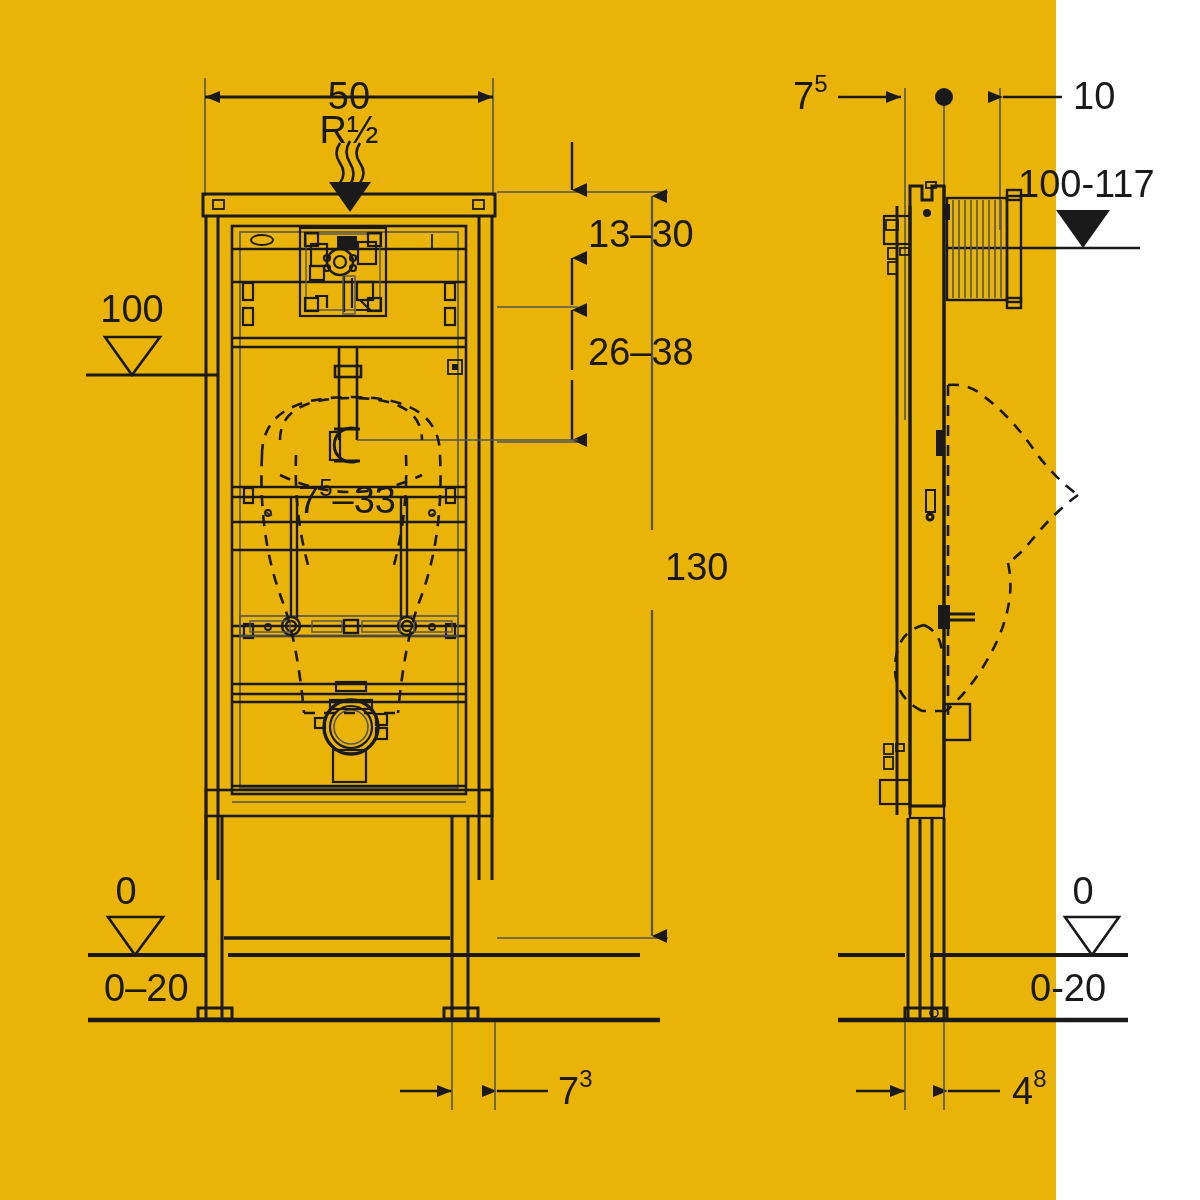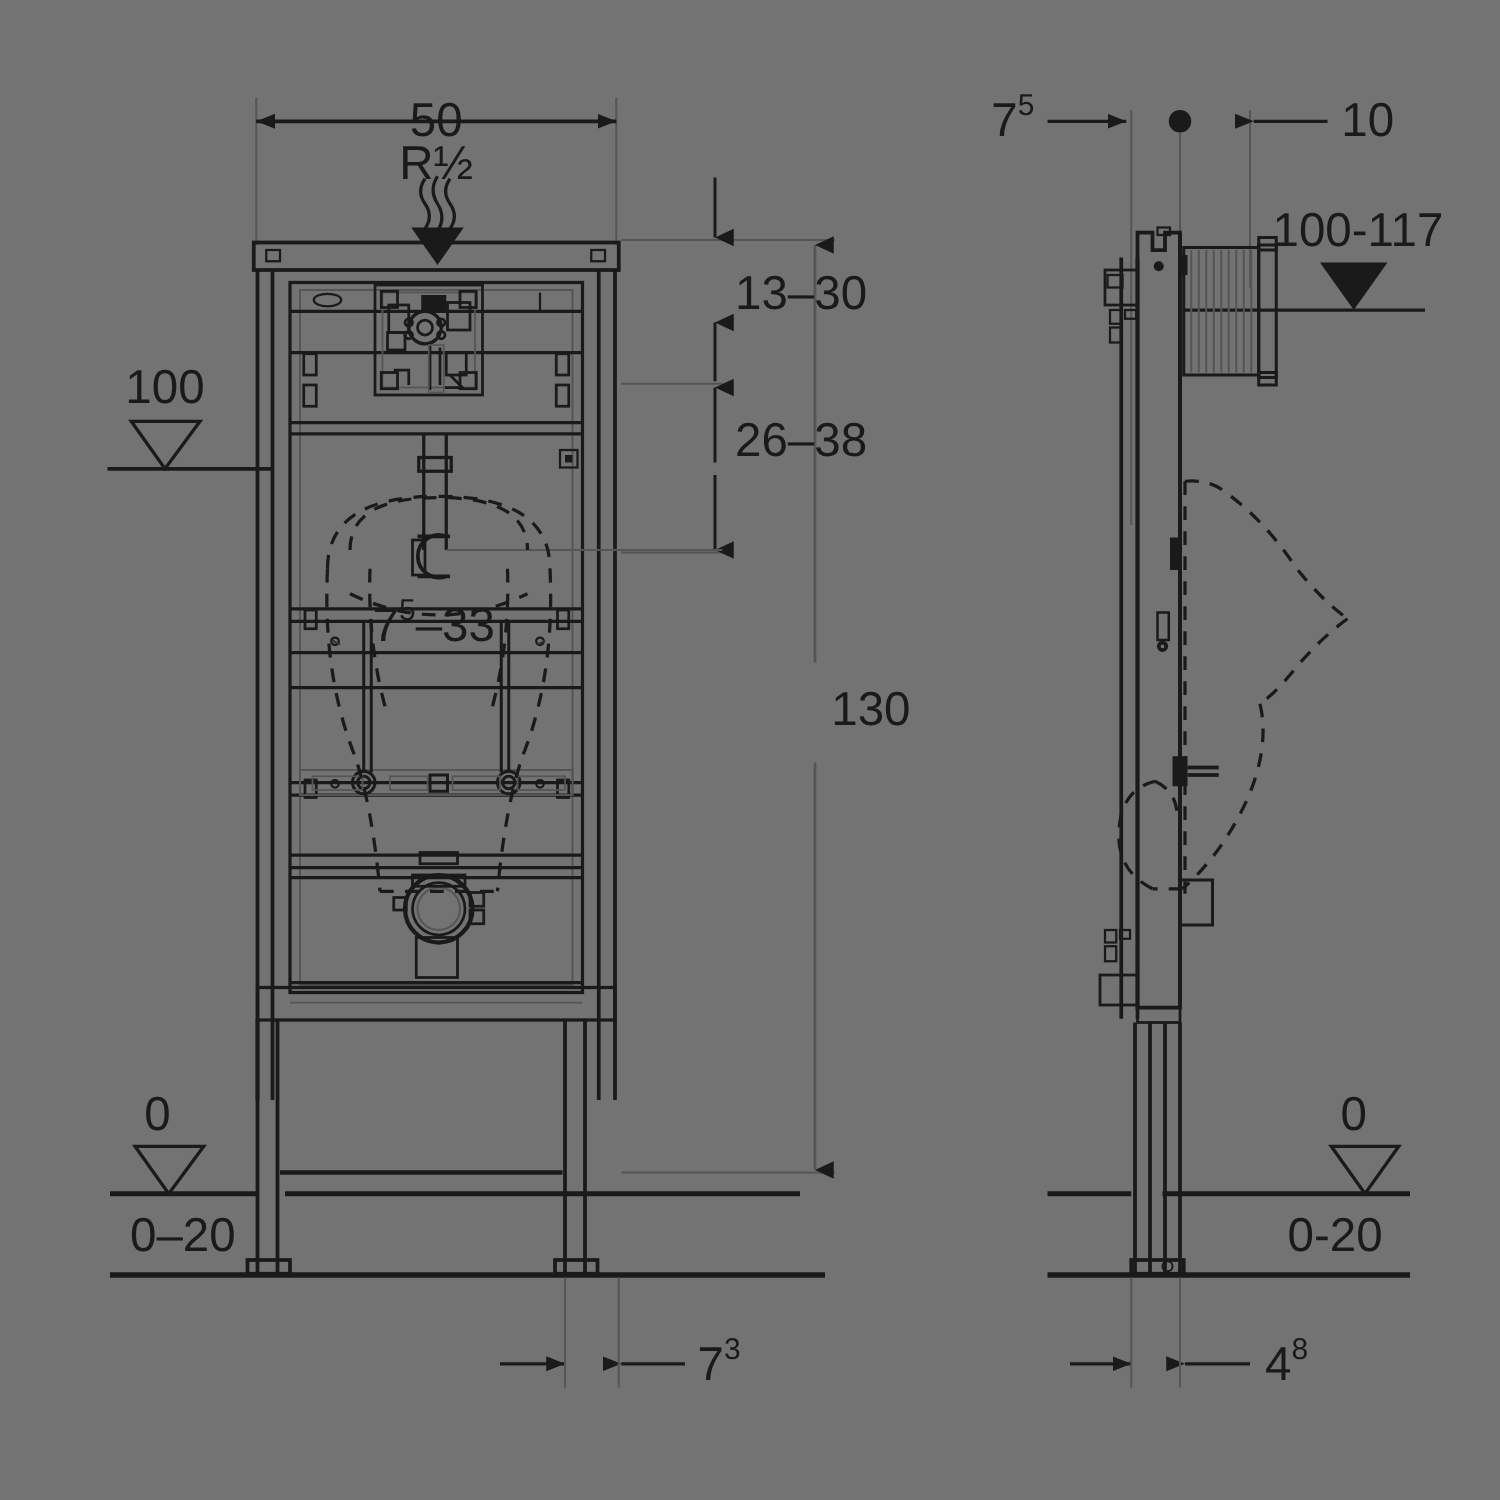--- a/index.html
+++ b/index.html
@@ -1,18 +1,18 @@
 <!DOCTYPE html>
 <html><head>
 <meta charset="utf-8">
 <style>
   html,body{margin:0;padding:0;background:#ffffff;}
   body{width:1200px;height:1200px;overflow:hidden;
        font-family:"Liberation Sans","DejaVu Sans",sans-serif;}
-  #stage{position:relative;width:1200px;height:1200px;background:#737373;}
+  #stage{position:relative;width:1056px;height:1200px;background:#eab308;}
   svg#dwg{position:absolute;left:0;top:0;width:1200px;height:1200px;}
   .dimtxt{font-family:"Liberation Sans","DejaVu Sans",sans-serif;
           font-size:38px;fill:#1a1a1a;dominant-baseline:middle;}
   .sup{font-size:24px;}
 </style>
 </head>
 <body>
 
 <div id="stage">
 

